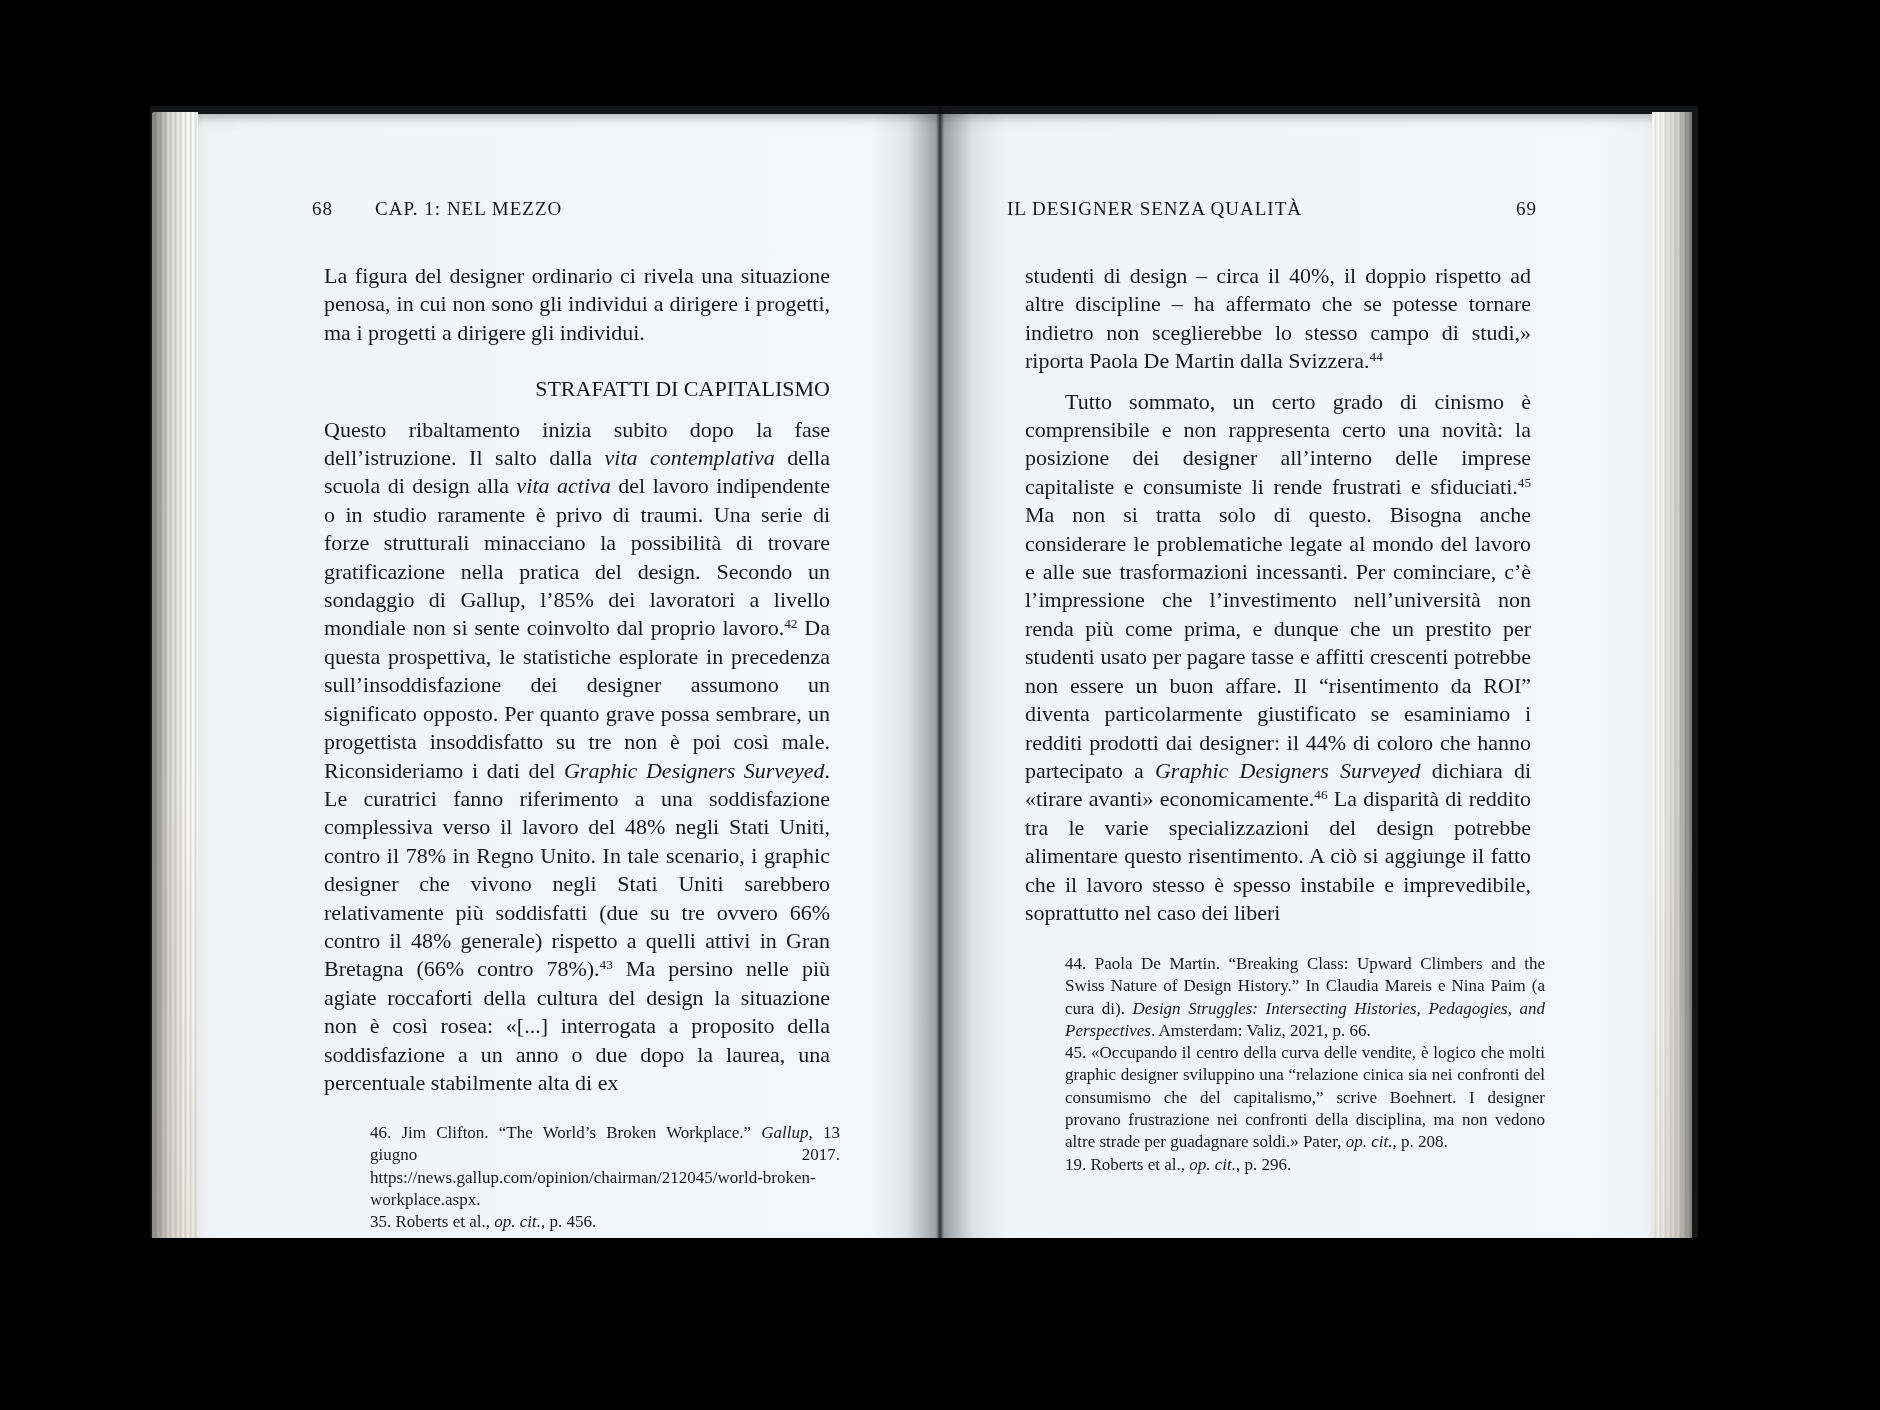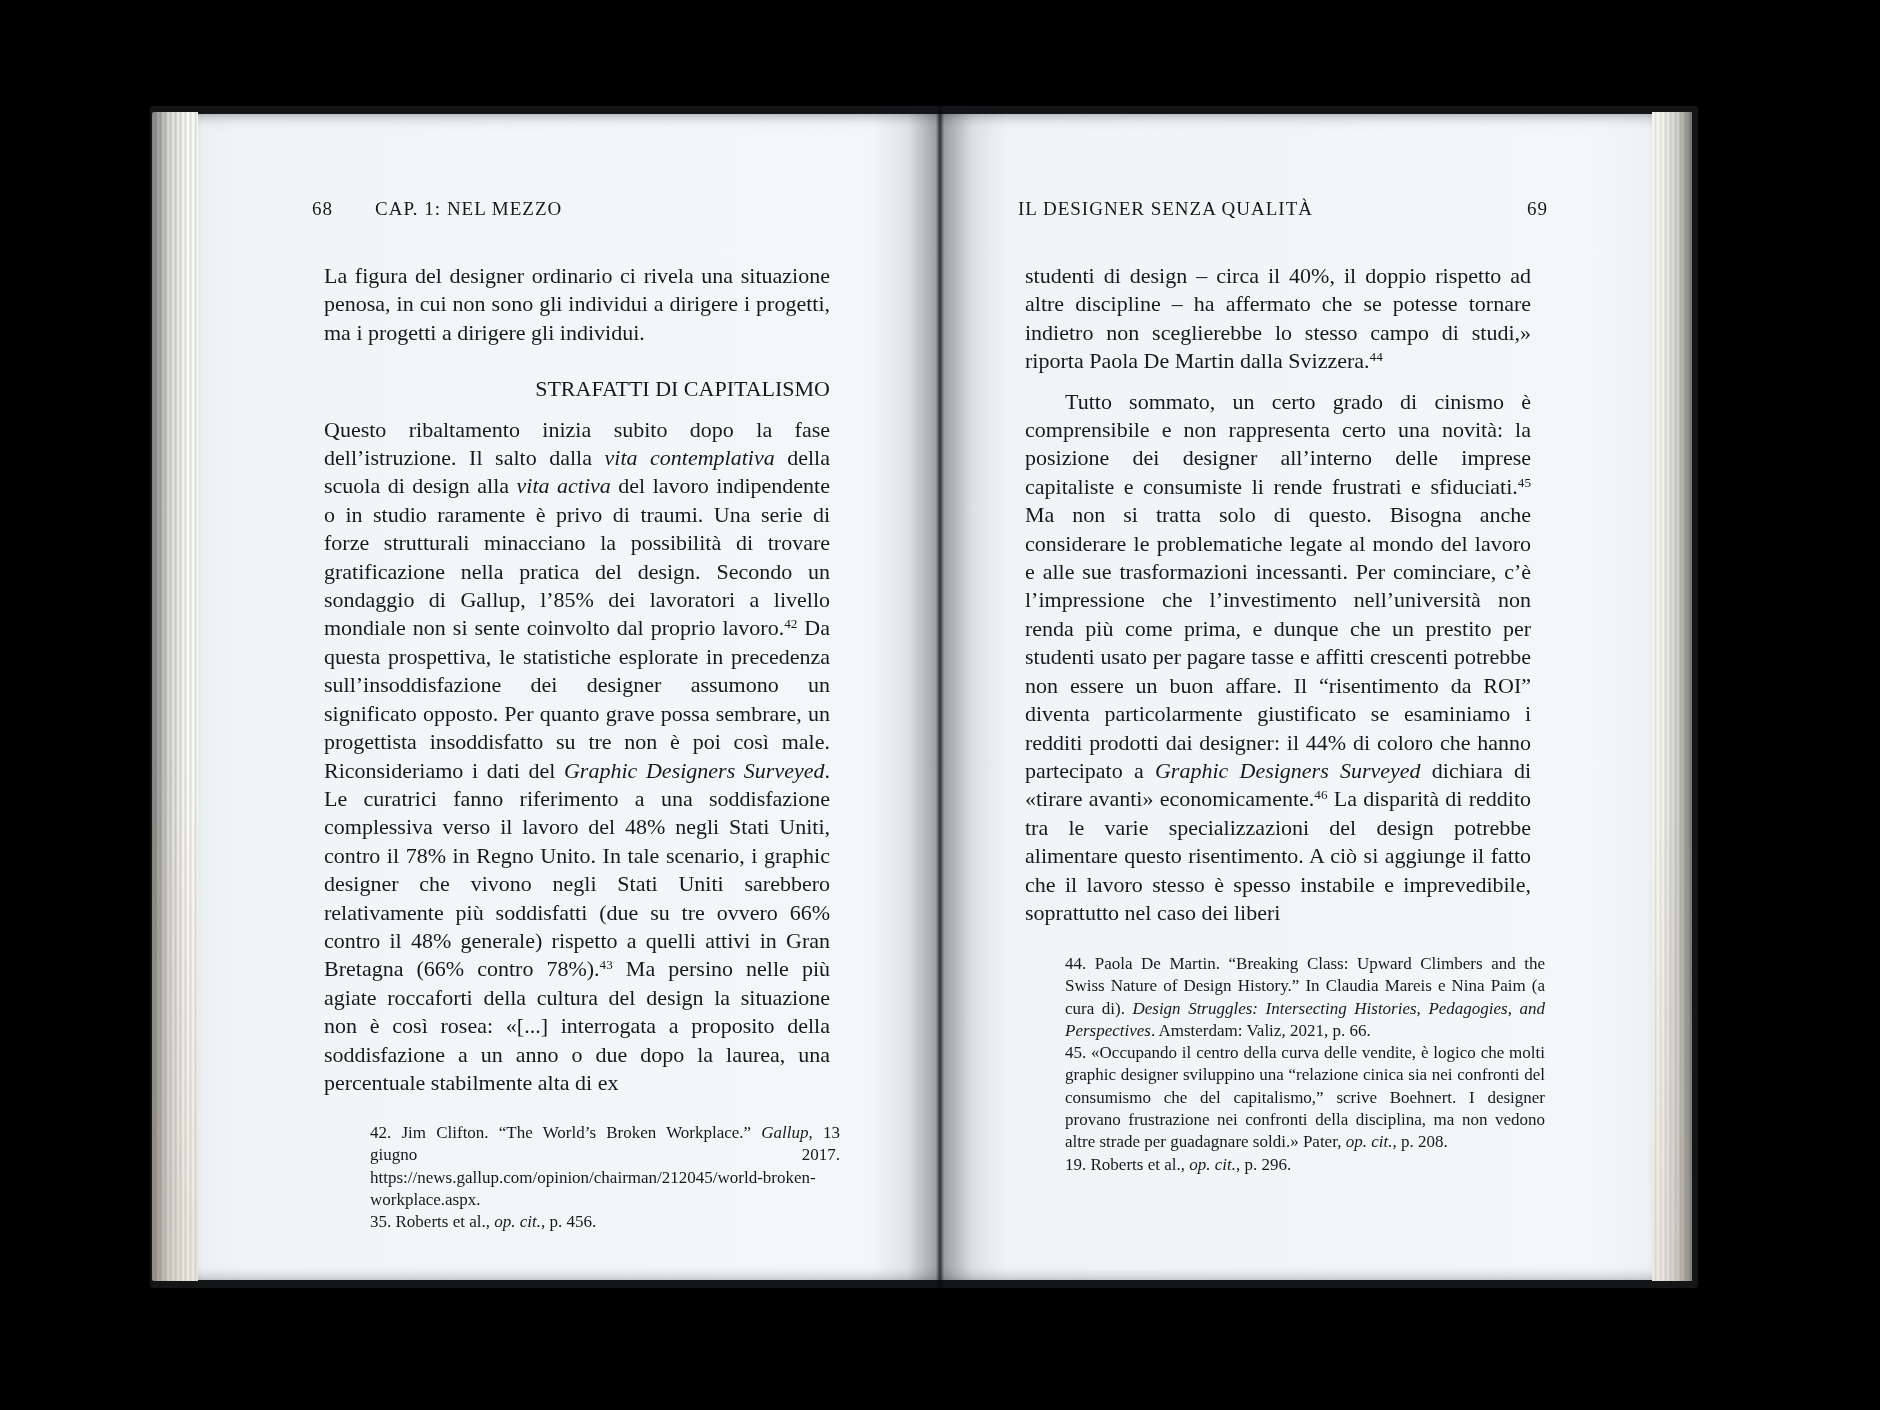--- a/index.html
+++ b/index.html
@@ -1,16 +1,16 @@
 <!DOCTYPE html>
 <html style="--background: #000000; --paper: #f4f7f9; --ink: #17191c;"><head>
 <meta charset="utf-8">
 <style>
   html,body{margin:0;padding:0;background:#000;}
-  .stage{position:relative;width:1880px;height:1410px;background:var(--background,#000);overflow:hidden;
+  .stage{position:relative;width:1880px;height:1238px;background:var(--background,#000);overflow:hidden;
          font-family:"Liberation Serif","DejaVu Serif",serif;color:var(--ink,#17191c);}
   .book{position:absolute;left:150px;top:106px;width:1548px;height:1182px;background:#141517;border-radius:3px;}
   .edge-left{position:absolute;left:2px;top:6px;width:46px;height:calc(100% - 13px);border-radius:2px 0 0 2px;
     background:
       linear-gradient(180deg, rgba(0,0,0,0) 55%, rgba(186,174,148,0.22) 96%),
       linear-gradient(90deg, rgba(0,0,0,0.48) 0%, rgba(0,0,0,0.14) 35%, rgba(0,0,0,0) 75%),
       repeating-linear-gradient(90deg,#f6f6f3 0px,#fdfdfb 2px,#d8d8d2 3px,#eeeee8 5px);}
   .edge-right{position:absolute;left:1502px;top:6px;width:40px;height:calc(100% - 13px);
     background:
       linear-gradient(180deg, rgba(0,0,0,0) 60%, rgba(186,174,148,0.18) 97%),
@@ -20,21 +20,21 @@
     background:linear-gradient(90deg,#ecf0f2 0%,#f2f5f7 6%,var(--paper,#f4f7f9) 90%,#edf1f4 100%);
     box-shadow:inset 0 12px 16px -14px rgba(0,0,0,.55), inset 0 -12px 16px -14px rgba(0,0,0,.45);}
   .page-left{left:48px;width:742px;}
   .page-right{left:790px;width:712px;
     background:linear-gradient(90deg,#e8ecef 0%,#f1f4f6 8%,var(--paper,#f4f7f9) 92%,#eff2f5 100%);}
   .gutter{position:absolute;left:722px;top:0;width:136px;height:100%;pointer-events:none;
     background:linear-gradient(90deg, rgba(18,20,23,0) 0%, rgba(18,20,23,0.07) 26%, rgba(18,20,23,0.36) 47%,
                rgba(8,9,10,0.82) 50%, rgba(18,20,23,0.36) 53%, rgba(18,20,23,0.07) 74%, rgba(18,20,23,0) 100%);}
   .pg-header{position:absolute;display:flex;width:530px;font-size:19px;letter-spacing:1px;white-space:nowrap;}
   .page-left .pg-header{top:84px;left:114px;}
-  .page-right .pg-header{top:84px;left:78px;justify-content:space-between;font-family:Liberation Serif, serif;}
+  .page-right .pg-header{top:84px;left:67px;justify-content:space-between;font-family:Liberation Serif, serif;}
   .page-left .pg-title{margin-left:42px;}
   .pg-body{position:absolute;width:530px;top:136px;}
   .page-left .pg-body{left:114px;}
   .page-right .pg-body{left:73px;}
   .para{margin:12px;font-size:22px;line-height:28.4px;text-align:justify;}
   .para.heading{text-align:right;margin-top:28px;}
   .para.indent{text-indent:40px;}
   sup{font-size:0.6em;line-height:0;vertical-align:baseline;position:relative;top:-0.55em;}
   i{}
   .pg-notes{position:absolute;}
@@ -54,21 +54,21 @@
       <div class="pg-header">
         <span class="pg-num">68</span>
         <span class="pg-title">CAP. 1: NEL MEZZO</span>
       </div>
       <div class="pg-body">
           <p class="para "><span>La figura del designer ordinario ci rivela una situazione penosa, in cui non sono gli individui a dirigere i progetti, ma i progetti a dirigere gli individui.</span></p>
           <p class="para heading"><span>STRAFATTI DI CAPITALISMO</span></p>
           <p class="para "><span>Questo ribaltamento inizia subito dopo la fase dell’istruzione. Il salto dalla </span><i>vita contemplativa</i><span> della scuola di design alla </span><i>vita activa</i><span> del lavoro indipendente o in studio raramente è privo di traumi. Una serie di forze strutturali minacciano la possibilità di trovare gratificazione nella pratica del design. Secondo un sondaggio di Gallup, l’85% dei lavoratori a livello mondiale non si sente coinvolto dal proprio lavoro.</span><sup>42</sup><span> Da questa prospettiva, le statistiche esplorate in precedenza sull’insoddisfazione dei designer assumono un significato opposto. Per quanto grave possa sembrare, un progettista insoddisfatto su tre non è poi così male. Riconsideriamo i dati del </span><i>Graphic Designers Surveyed</i><span>. Le curatrici fanno riferimento a una soddisfazione complessiva verso il lavoro del 48% negli Stati Uniti, contro il 78% in Regno Unito. In tale scenario, i graphic designer che vivono negli Stati Uniti sarebbero relativamente più soddisfatti (due su tre ovvero 66% contro il 48% generale) rispetto a quelli attivi in Gran Bretagna (66% contro 78%).</span><sup>43</sup><span> Ma persino nelle più agiate roccaforti della cultura del design la situazione non è così rosea: «[...] interrogata a proposito della soddisfazione a un anno o due dopo la laurea, una percentuale stabilmente alta di ex</span></p>
         </div>
       <div class="pg-notes">
-          <p class="fn"><span>42. Jim Clifton. “The World’s Broken Workplace.” </span><i>Gallup</i><span>, 13 giugno 2017. https://news.gallup.com/opinion/chairman/212045/world-broken-workplace.aspx.</span></p>
+          <p class="fn"><span>46. Jim Clifton. “The World’s Broken Workplace.” </span><i>Gallup</i><span>, 13 giugno 2017. https://news.gallup.com/opinion/chairman/212045/world-broken-workplace.aspx.</span></p>
           <p class="fn"><span>35. Roberts et al., </span><i>op. cit.</i><span>, p. 456.</span></p>
         </div>
     </div>
 
     <div class="page page-right">
       <div class="pg-header">
         <span class="pg-title">IL DESIGNER SENZA QUALITÀ</span>
         <span class="pg-num">69</span>
       </div>
       <div class="pg-body">

